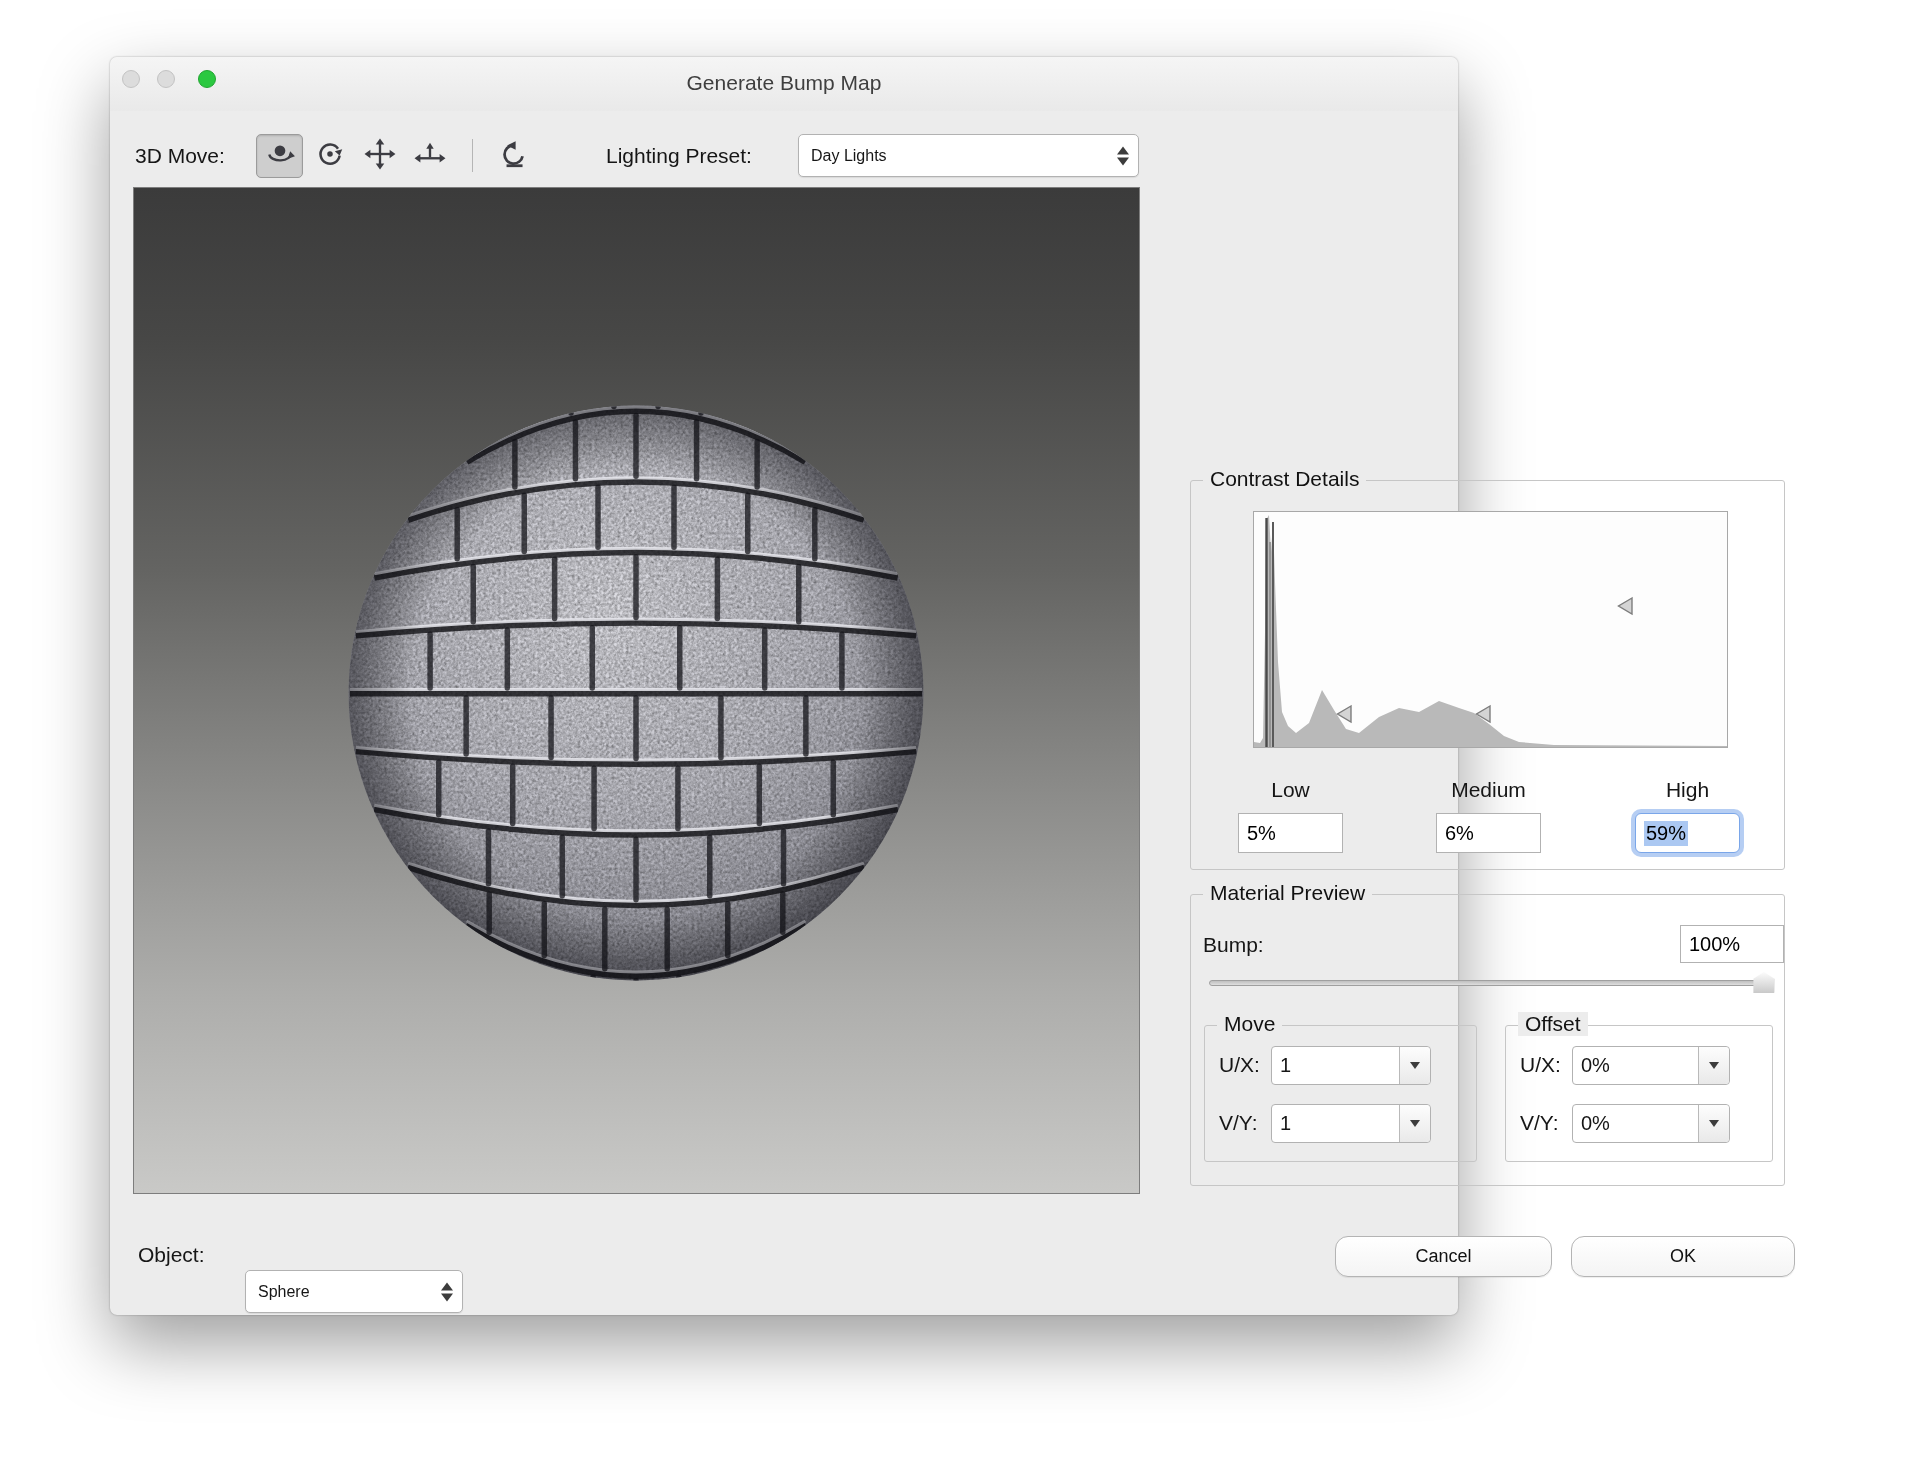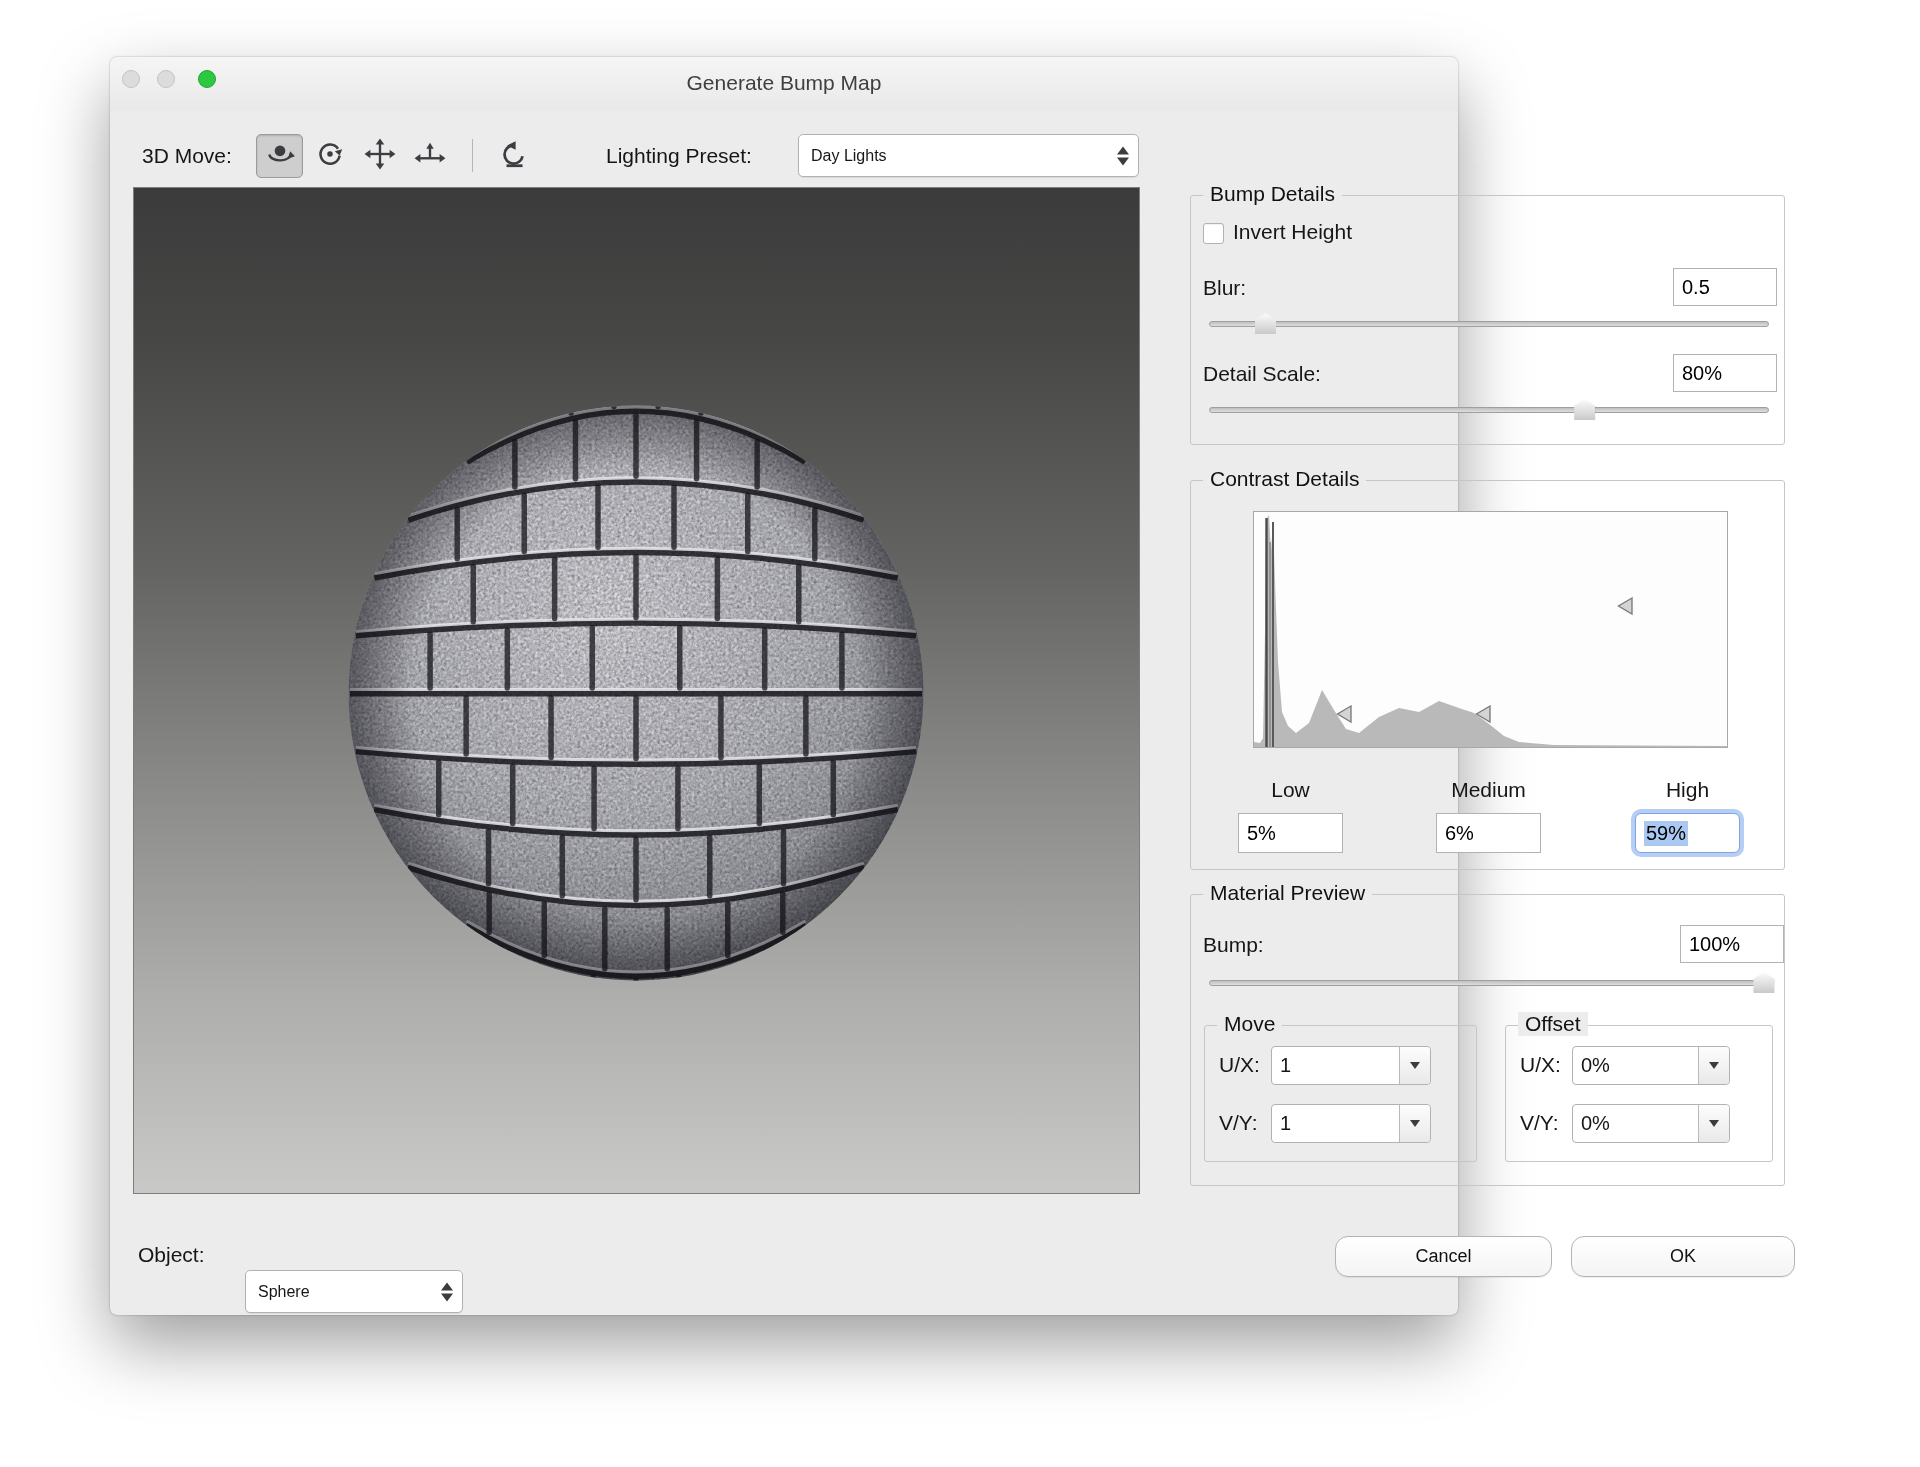--- a/index.html
+++ b/index.html
@@ -14,21 +14,21 @@
   #titlebar { position:absolute; left:0; top:0; width:100%; height:54px;
     background:linear-gradient(#f5f5f5,#e9e9e9); border-radius:7px 7px 0 0; }
   .light { position:absolute; top:13px; width:18px; height:18px; border-radius:50%; }
   #light-close, #light-min { background:#dcdcdc; border:1px solid #c3c3c3; }
   #light-zoom { background:#2bc840; border:1px solid #22a532; }
   #window-title { position:absolute; left:0; top:14px; width:100%; text-align:center;
     font-size:21px; font-weight:500; color:#3f3f3f; }
 
   
   .lbl { font-size:21px; color:#161616; }
-  #move-label { position:absolute; left:32px; top:79px; line-height:40px; }
+  #move-label { position:absolute; left:25px; top:79px; line-height:40px; }
   .toolbtn { position:absolute; top:77px; width:47px; height:44px;
     display:flex; align-items:center; justify-content:center; border-radius:5px; }
   .toolbtn.selected { background:#cecece; border:1px solid #9b9b9b;
     box-shadow:inset 0 1px 2px rgba(0,0,0,.15); }
   #tool-sep { position:absolute; left:362px; top:82px; width:1px; height:33px; background:#b5b5b5; }
   #lighting-label { position:absolute; left:496px; top:79px; line-height:40px; }
 
   .popup { position:absolute; background:#ffffff; border:1px solid #b2b2b2; border-radius:5px;
     display:flex; align-items:center; font-size:16px; padding-left:12px;
     box-shadow:0 1px 1px rgba(0,0,0,.08); }
@@ -267,40 +267,20 @@
               <line x1="147.08985009170416" y1="201.39656787735862" x2="147.08985009170416" y2="239.7364925350148" stroke="#15151a" stroke-width="5.5" stroke-linecap="round" opacity="0.75"></line>
               <line x1="-42.98093864726549" y1="284.76941888328935" x2="-42.98093864726549" y2="310.5606293911369" stroke="#15151a" stroke-width="5.5" stroke-linecap="round" opacity="0.75"></line>
               <line x1="0" y1="288.04" x2="0" y2="319.52" stroke="#15151a" stroke-width="5.5" stroke-linecap="round" opacity="0.75"></line>
               <line x1="42.98093864726549" y1="284.76941888328935" x2="42.98093864726549" y2="310.5606293911369" stroke="#15151a" stroke-width="5.5" stroke-linecap="round" opacity="0.75"></line>
             </g>
         </g>
         <circle cx="503" cy="506" r="288" fill="url(#rimGrad)"></circle>
       </svg>
     </div>
 
-    <div class="groupbox" style="left:1080px; top:138px; width:595px; height:250px">
-      <span class="gtitle">Bump Details</span>
-
-      <div class="checkbox" style="left:12px; top:27px"></div>
-      <span class="lbl" style="position:absolute; left:42px; top:24px">Invert Height</span>
-
-      <span class="lbl" style="position:absolute; left:12px; top:80px">Blur:</span>
-      <input class="field" style="left: 482px; top: 72px; width: 104px; height: 38px;" readonly="" value="0.5">
-      <div class="slider" style="left:18px; top:116px; width:560px">
-        <div class="track"></div>
-        <div class="thumb" style="left: 10%;"></div>
-      </div>
-
-      <span class="lbl" style="position:absolute; left:12px; top:166px">Detail Scale:</span>
-      <input class="field" style="left: 482px; top: 158px; width: 104px; height: 38px;" readonly="" value="80%">
-      <div class="slider" style="left:18px; top:202px; width:560px">
-        <div class="track"></div>
-        <div class="thumb" style="left: 67%;"></div>
-      </div>
-    </div>
 
     <div class="groupbox" style="left:1080px; top:423px; width:595px; height:390px">
       <span class="gtitle">Contrast Details</span>
 
       <div id="histogram">
         <svg width="473" height="235" viewBox="0 0 473 235" preserveAspectRatio="none">
           <path fill="#b9b9b9" d="M0,235 L0,230 L6,231 L9,226 L11,120 L12,8 L15,3 L17,40 L19,10 L21,70
             L24,150 L28,200 L34,214 L42,221 L55,211 L68,178 L80,198 L92,217 L105,221
             L125,205 L145,196 L165,200 L185,189 L205,196 L220,201 L235,212 L250,224
             L265,230 L300,233 L473,234 L473,235 Z"></path>

